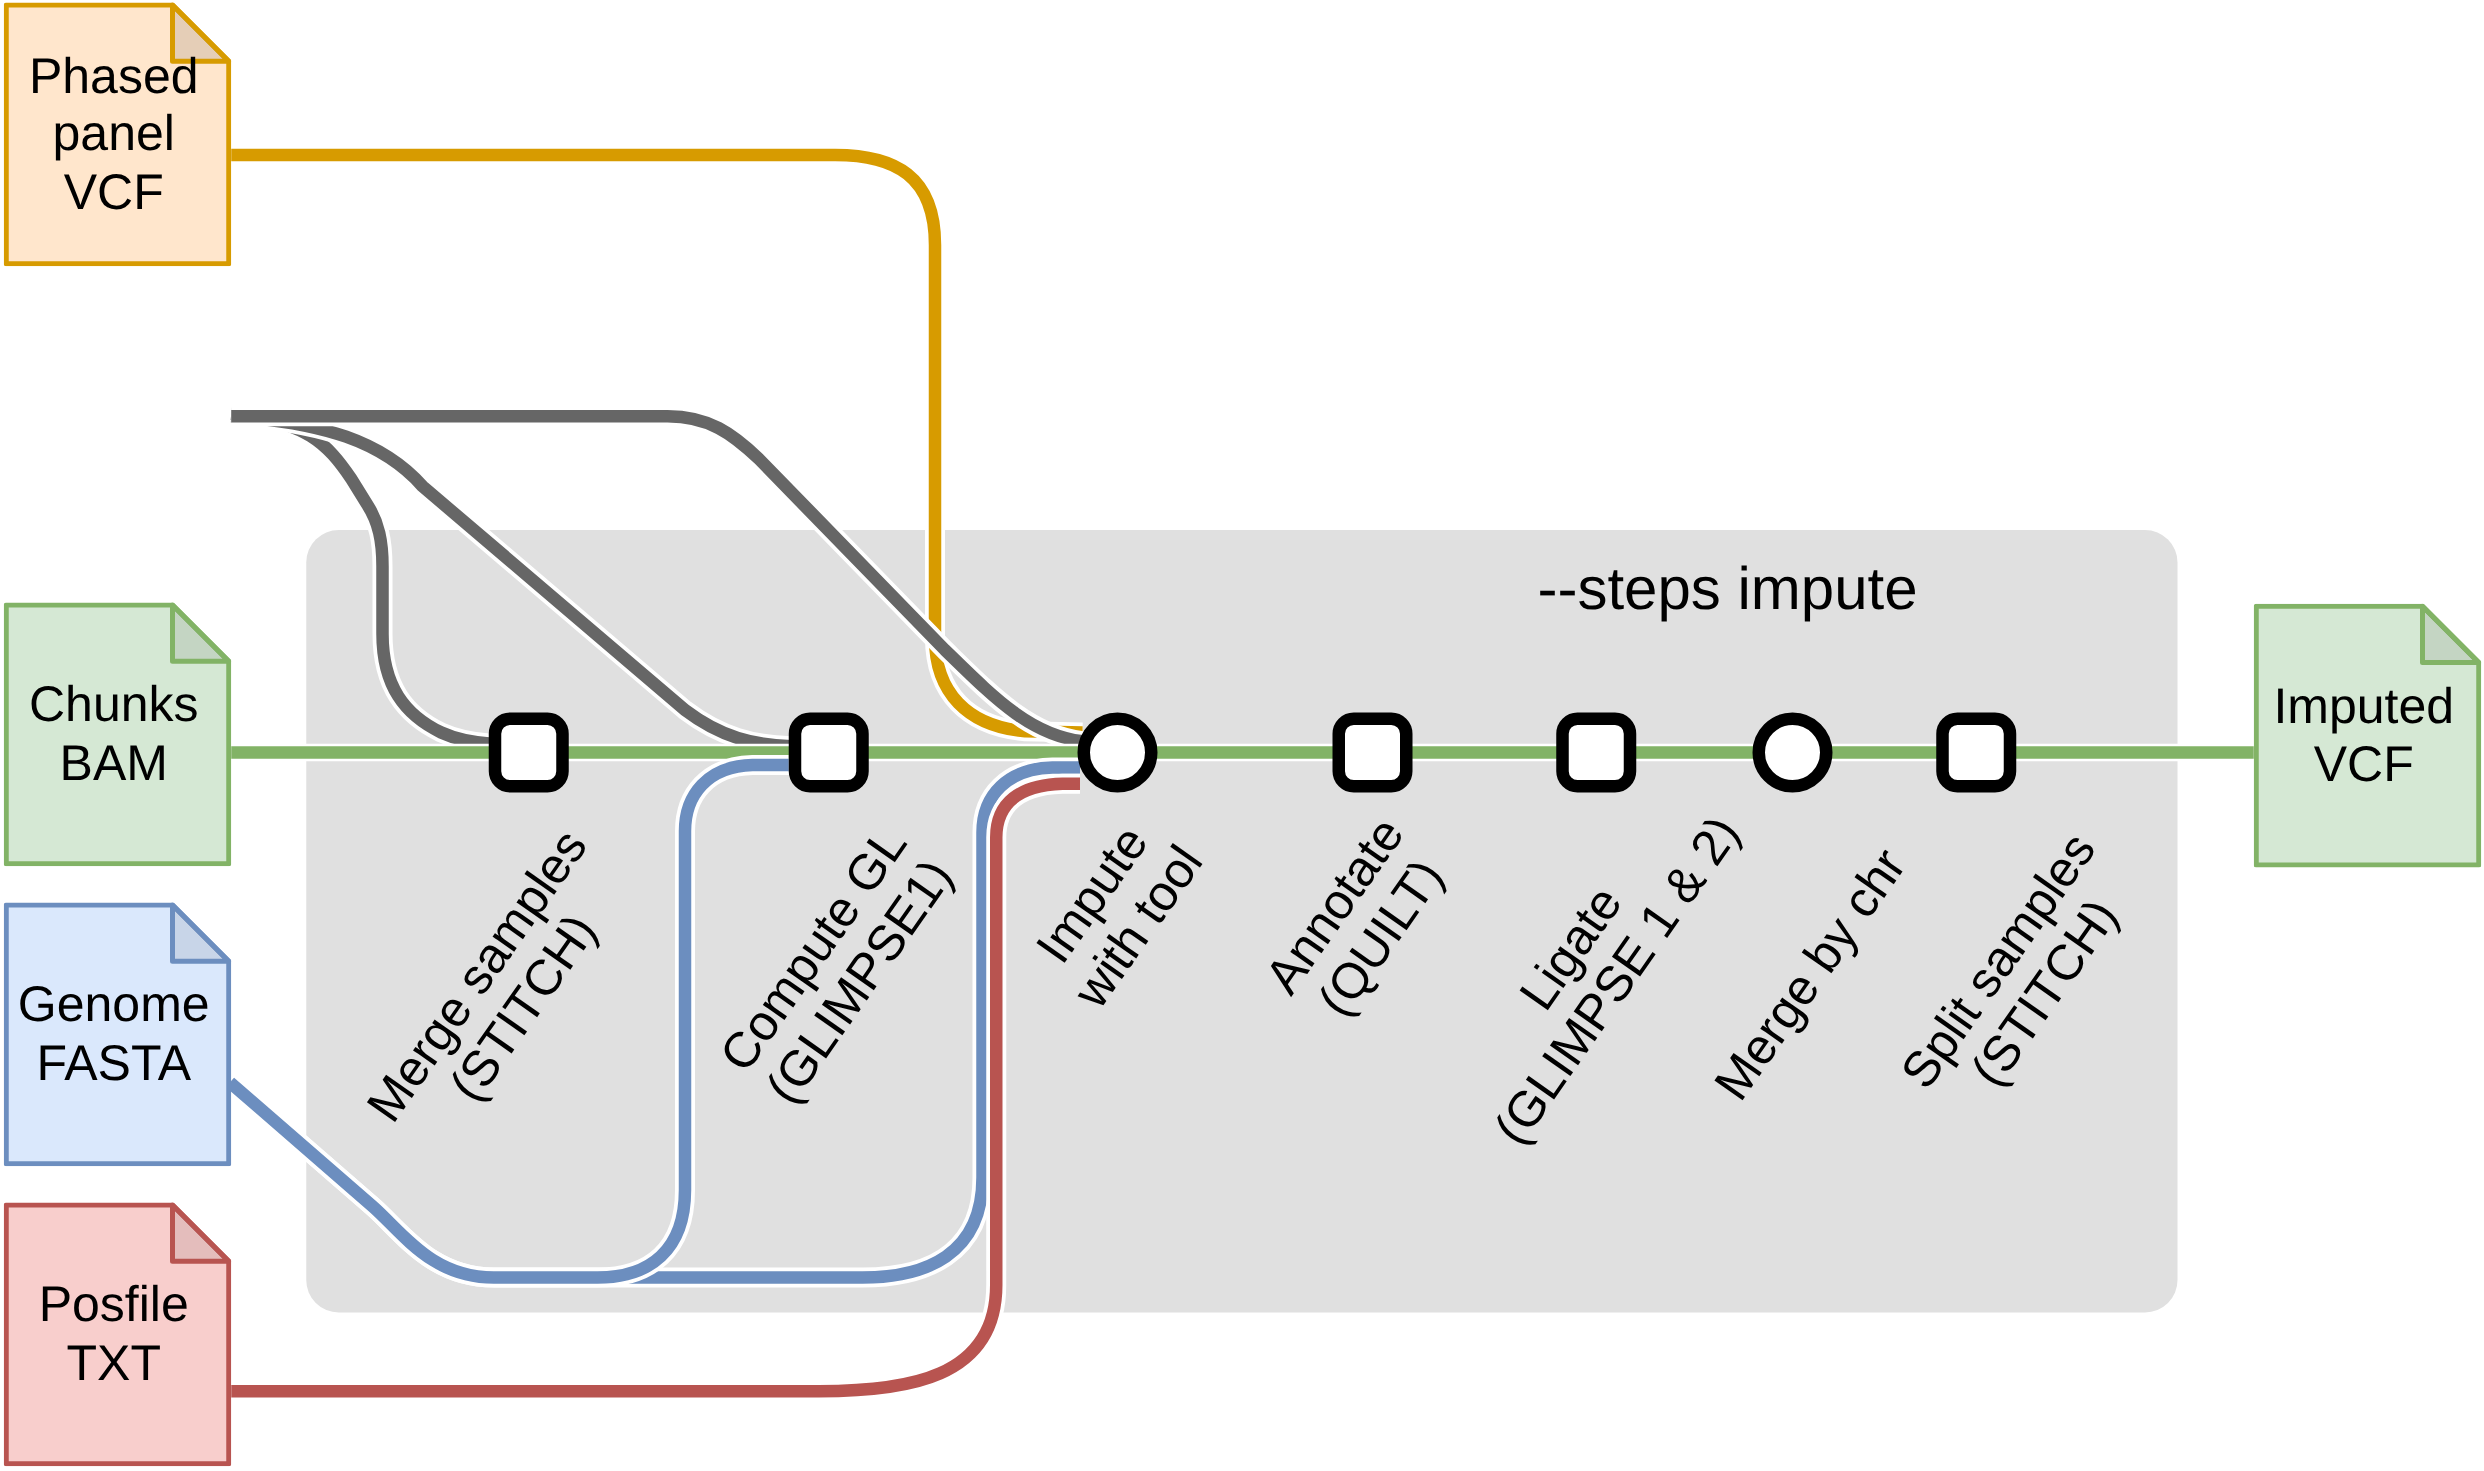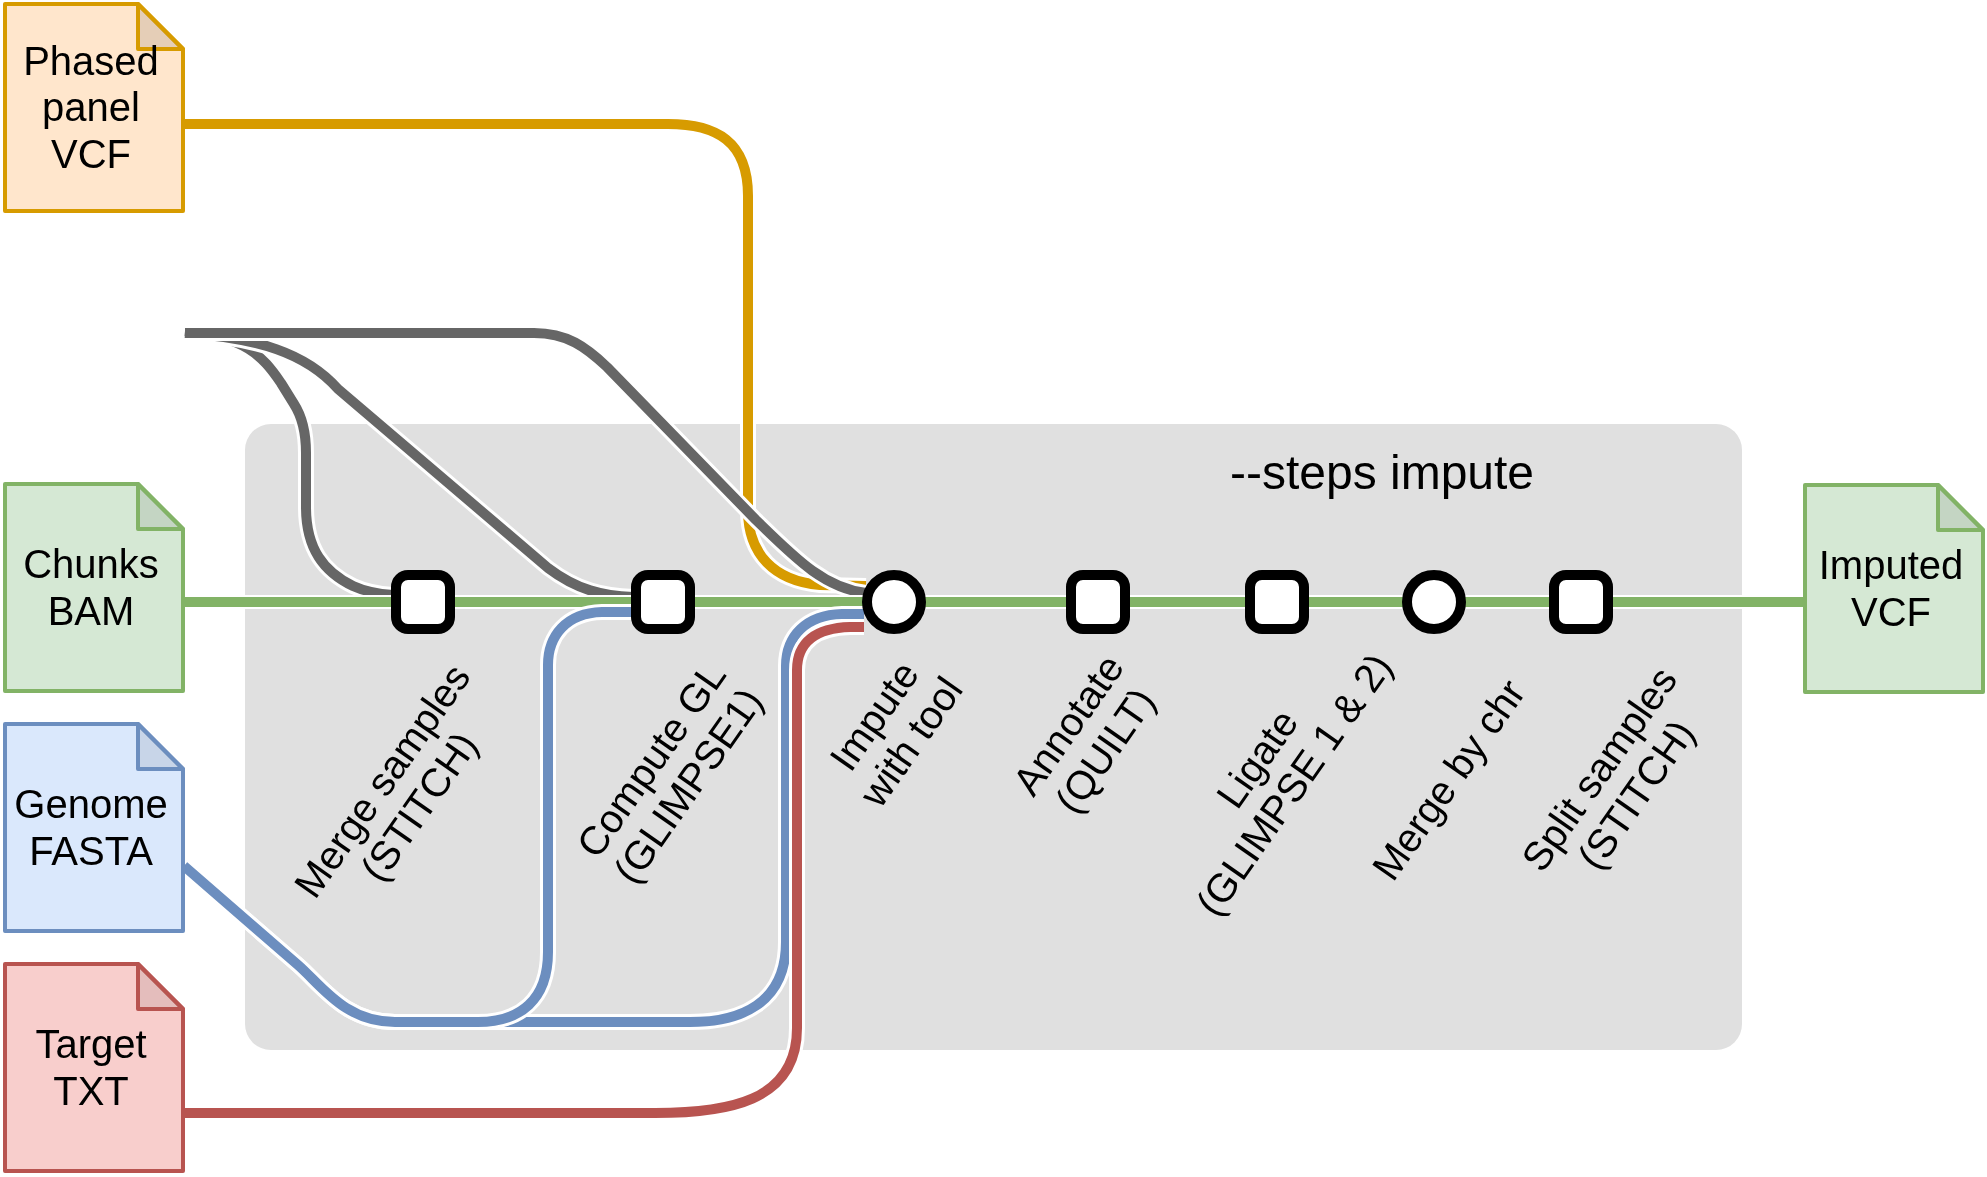--- a/index.html
+++ b/index.html
@@ -142,21 +142,21 @@
     </svg>
     <div class="doc-label">Genome
 FASTA</div>
   </div>
 
   <div class="doc" id="doc-chunks">
     <svg width="182" height="211" viewBox="0 0 182 211">
       <path d="M2 2 L135 2 L180 47 L180 209 L2 209 Z" fill="#F8CECC" stroke="#B85450" stroke-width="4" stroke-linejoin="round"></path>
       <path d="M135 2 L135 47 L180 47 Z" fill="rgba(0,0,0,0.08)" stroke="#B85450" stroke-width="4" stroke-linejoin="round"></path>
     </svg>
-    <div class="doc-label">Target
+    <div class="doc-label">Posfile
 TXT</div>
   </div>
 
   <div class="doc" id="doc-imputed">
     <svg width="182" height="211" viewBox="0 0 182 211">
       <path d="M2 2 L135 2 L180 47 L180 209 L2 209 Z" fill="#D5E8D4" stroke="#82B366" stroke-width="4" stroke-linejoin="round"></path>
       <path d="M135 2 L135 47 L180 47 Z" fill="rgba(0,0,0,0.08)" stroke="#82B366" stroke-width="4" stroke-linejoin="round"></path>
     </svg>
     <div class="doc-label">Imputed
 VCF</div>

